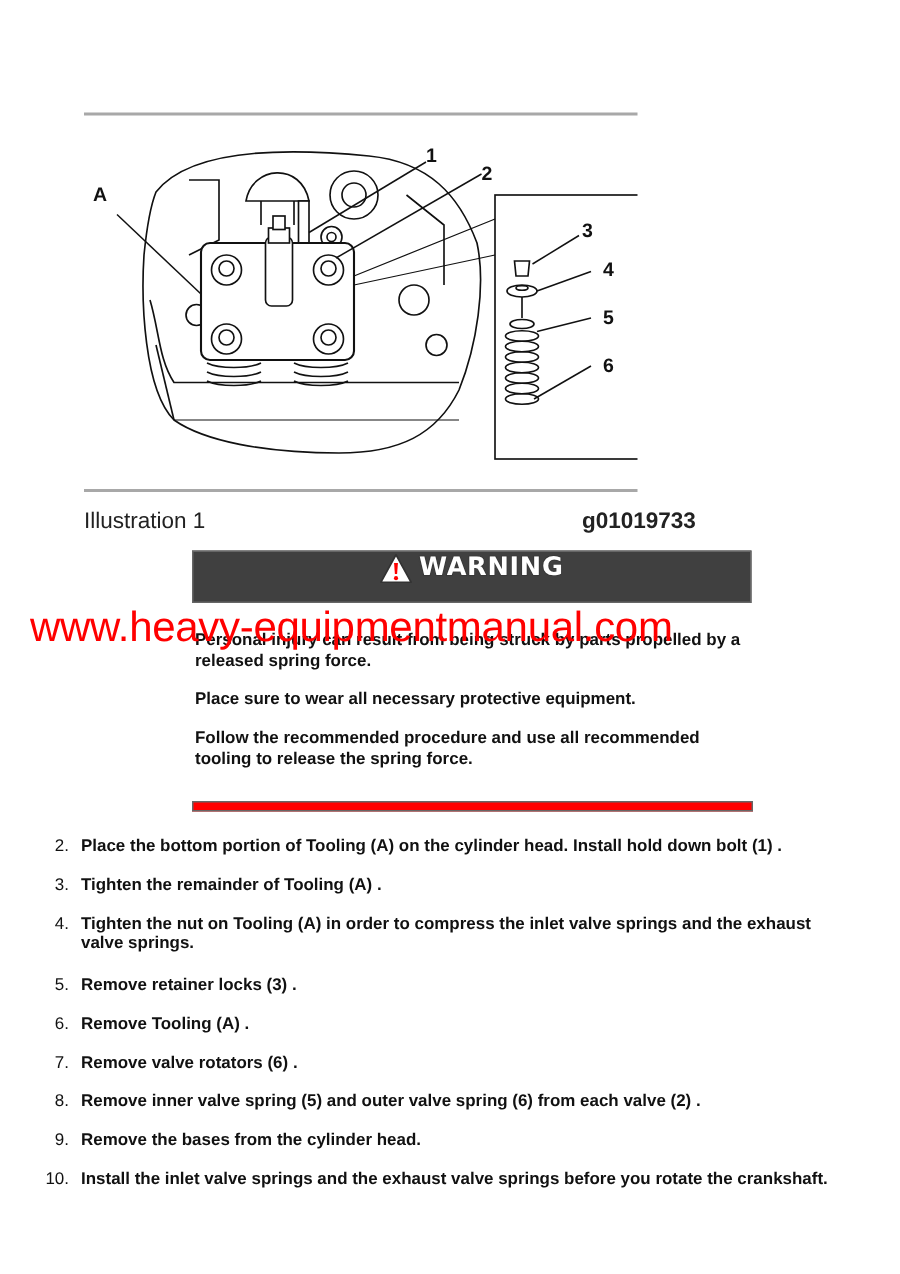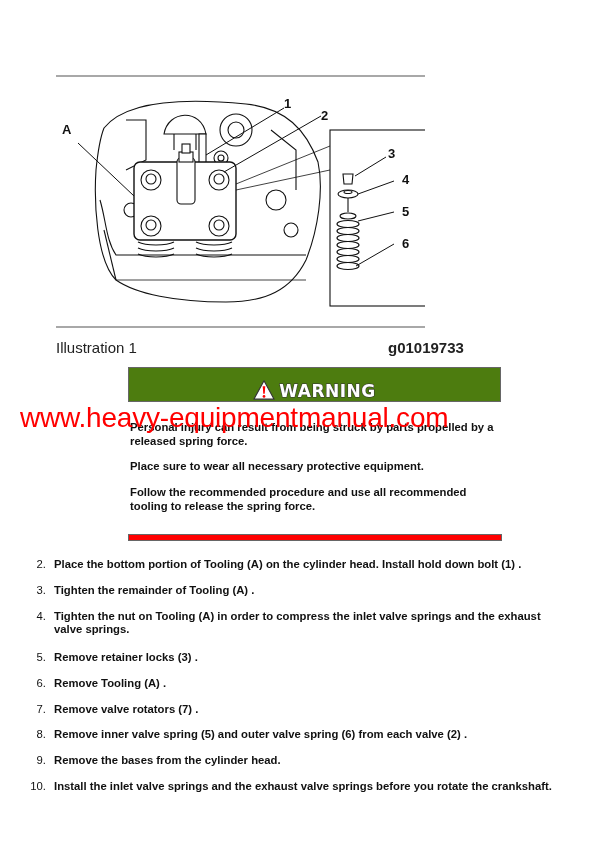--- a/index.html
+++ b/index.html
@@ -40,24 +40,24 @@
     }
     #caption-label { left: 56px; }
     #caption-id { left: 388px; font-weight: bold; }
 
     .warning-banner {
       position: absolute;
       left: 128px;
       top: 367px;
       width: 371px;
       height: 33px;
-      background: #4d7c0f;
+      background: #404040;
       border: 1px solid #666666;
       display: flex;
-      align-items: flex-end;
+      align-items: flex-start;
       justify-content: center;
       gap: 4px;
     }
     .warning-banner .icon { width: 22px; height: 22px; display: block; }
     .warning-title {
       font-family: "DejaVu Sans", sans-serif;
       font-weight: bold;
       font-size: 17px;
       color: #ffffff;
       letter-spacing: 0.5px;
@@ -259,21 +259,21 @@
   <li class="step" style="top:651px">
     <span class="num">5.</span>
     <span class="txt">Remove retainer locks (3) .</span>
   </li>
   <li class="step" style="top:677px">
     <span class="num">6.</span>
     <span class="txt">Remove Tooling (A) .</span>
   </li>
   <li class="step" style="top:703px">
     <span class="num">7.</span>
-    <span class="txt">Remove valve rotators (7) .</span>
+    <span class="txt">Remove valve rotators (6) .</span>
   </li>
   <li class="step" style="top:728px">
     <span class="num">8.</span>
     <span class="txt">Remove inner valve spring (5) and outer valve spring (6) from each valve (2) .</span>
   </li>
   <li class="step" style="top:754px">
     <span class="num">9.</span>
     <span class="txt">Remove the bases from the cylinder head.</span>
   </li>
   <li class="step" style="top:780px">

